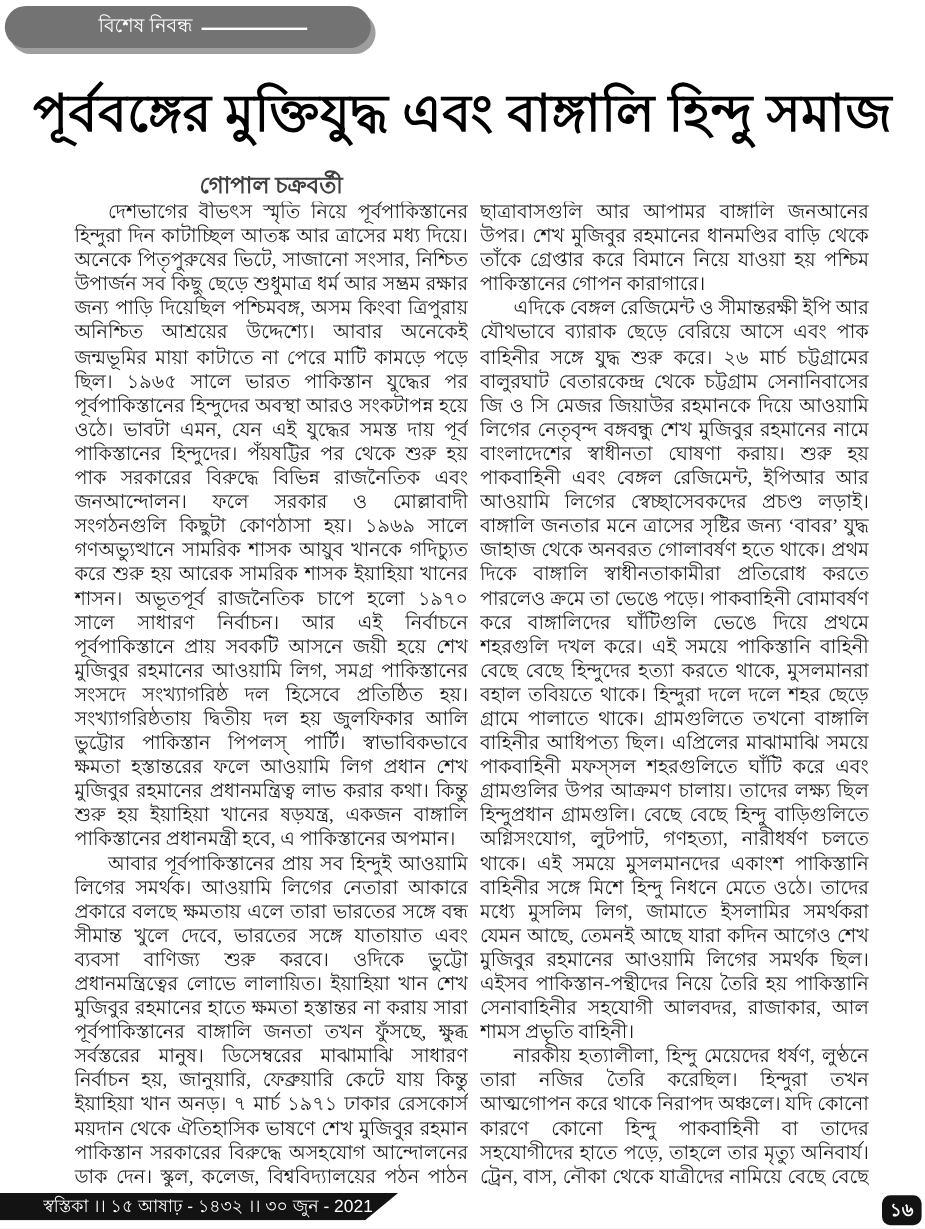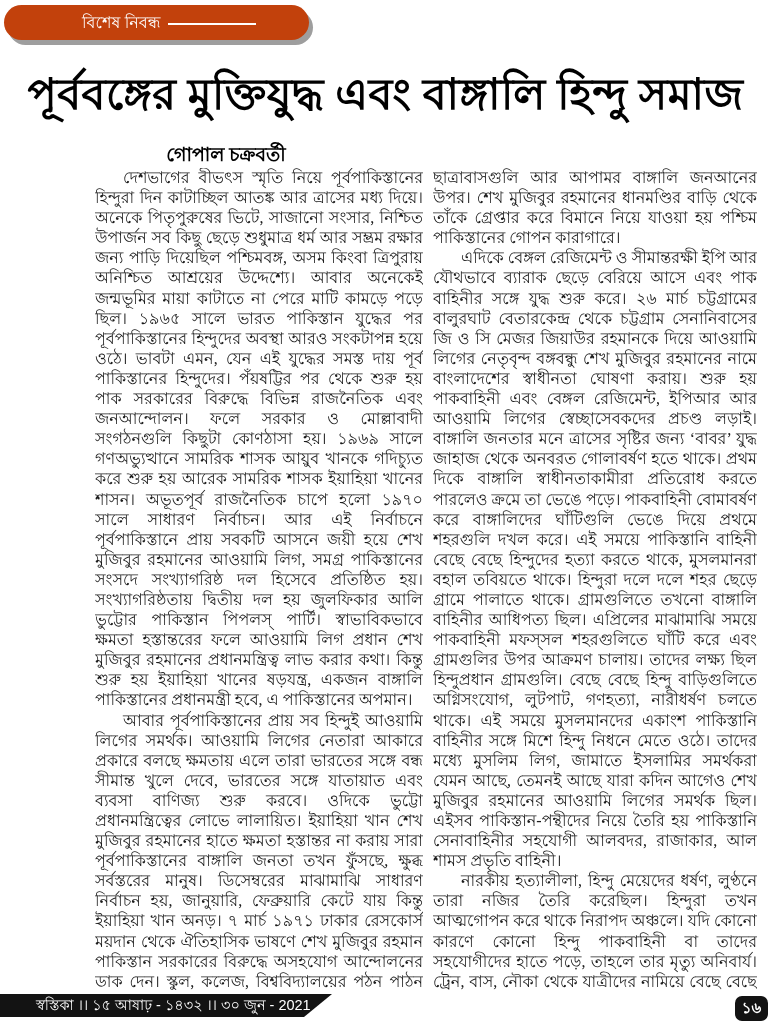--- a/index.html
+++ b/index.html
@@ -15,21 +15,21 @@
     color: #1b1b1b;
   }
 
   
   .badge {
     position: absolute;
     left: 4px;
     top: 5px;
     width: 305px;
     height: 35px;
-    background: #c2410c;
+    background: #737373;
     border-radius: 20px;
     box-shadow: 4px 5px 0 #9e9e9e;
     display: flex;
     align-items: center;
     padding-left: 78px;
     padding-right: 30px;
   }
   .badge-label {
     color: #ffffff;
     font-size: 16px;
@@ -60,34 +60,33 @@
     font-family: "Liberation Serif", serif;
   }
   .author {
     position: absolute;
     left: 62px;
     top: 140px;
     width: 328px;
     text-align: center;
     font-size: 19px;
     font-weight: bold;
-    color: #000000;
+    color: #404040;
   }
 
   
   .column {
     position: absolute;
     top: 168px;
     height: 822px;
     overflow: hidden;
     text-align: justify;
     font-size: 16px;
     line-height: 20.1px;
     color: #1b1b1b;
-    margin-left: 33px;
   }
   .column.left  { left: 62px;  width: 328px; }
   .column.right { left: 400px; width: 324px; }
   .column p.indent { text-indent: 28px; }
   .column p { margin: 0; }
 
   
   .footer-banner {
     position: absolute;
     left: 0;

